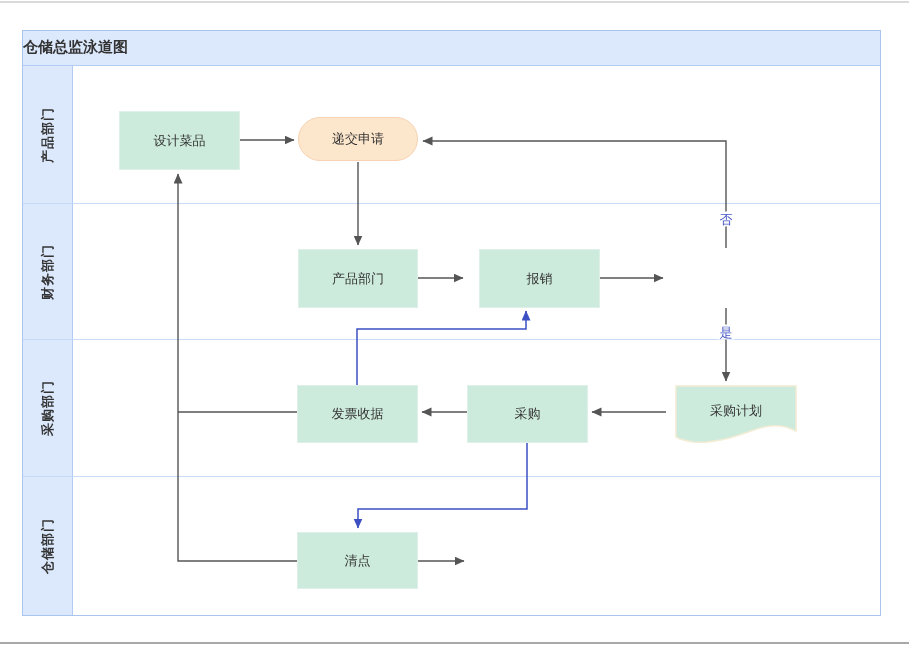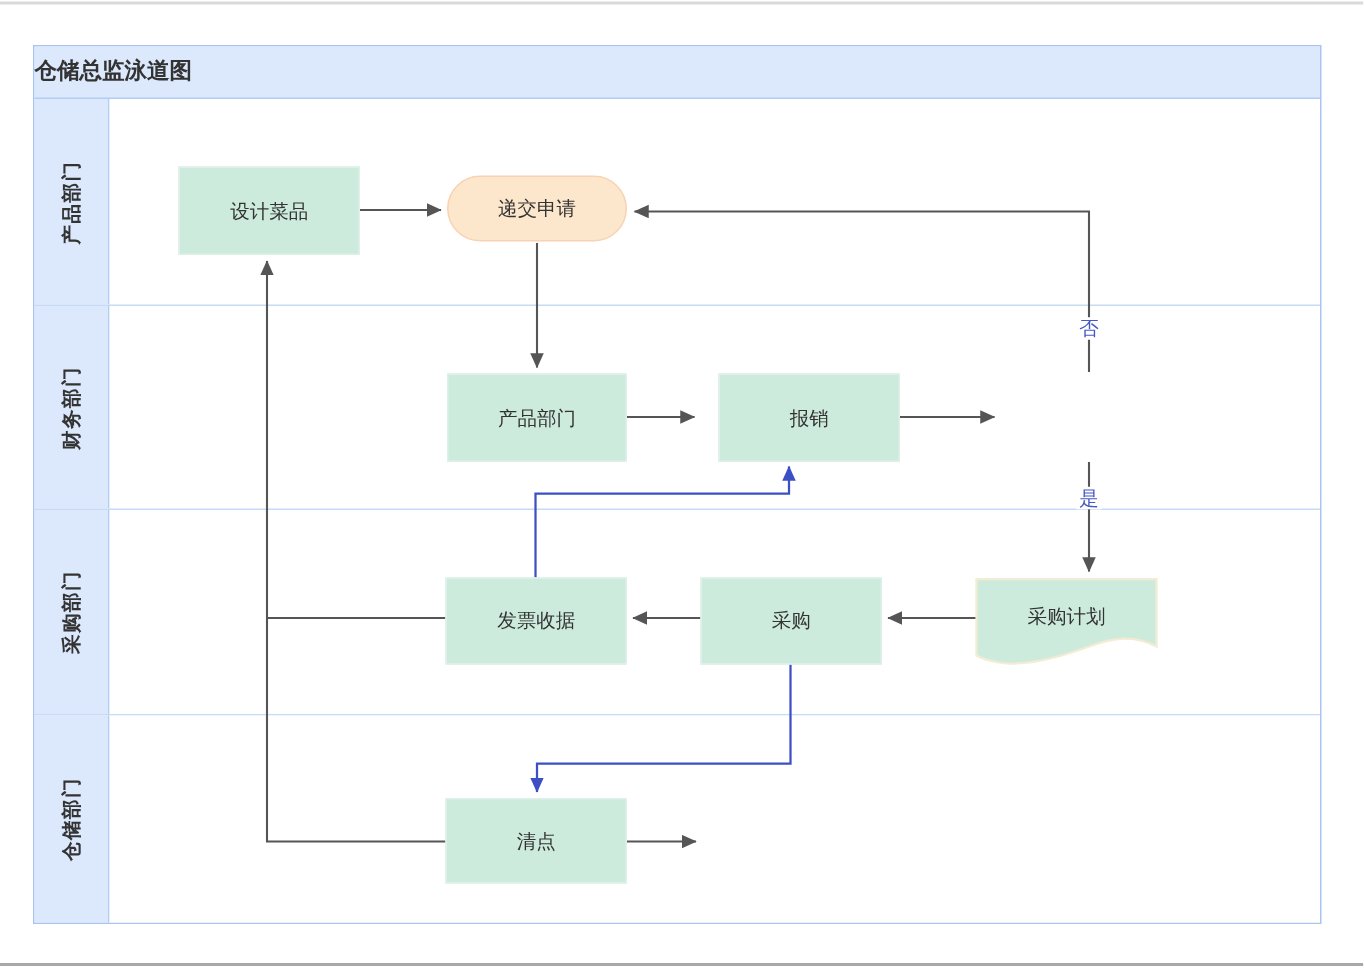--- a/index.html
+++ b/index.html
@@ -132,21 +132,21 @@
 
   <div class="node rect-node" style="left:298px;top:249px;width:120px;height:59px">
     <span class="node-text">产品部门</span>
   </div>
 
   <div class="node rect-node" style="left:479px;top:249px;width:121px;height:59px">
     <span class="node-text">报销</span>
   </div>
 
 
-  <div class="node" style="left:650px;top:385px;width:122px;height:62px">
+  <div class="node" style="left:675px;top:385px;width:122px;height:62px">
     <svg class="shape-svg" viewBox="0 0 122 62">
       <path d="M1,1 L121,1 L121,46 C106,38 92,40 76,46 C57,53 36,59 18,57 C12,56 6,55 1,52 Z" fill="#cdebdd" stroke="#f2ecd4" stroke-width="1.5"></path>
     </svg>
     <span class="node-text" style="top:-5px">采购计划</span>
   </div>
 
   <div class="node rect-node" style="left:467px;top:385px;width:121px;height:58px">
     <span class="node-text">采购</span>
   </div>
 

